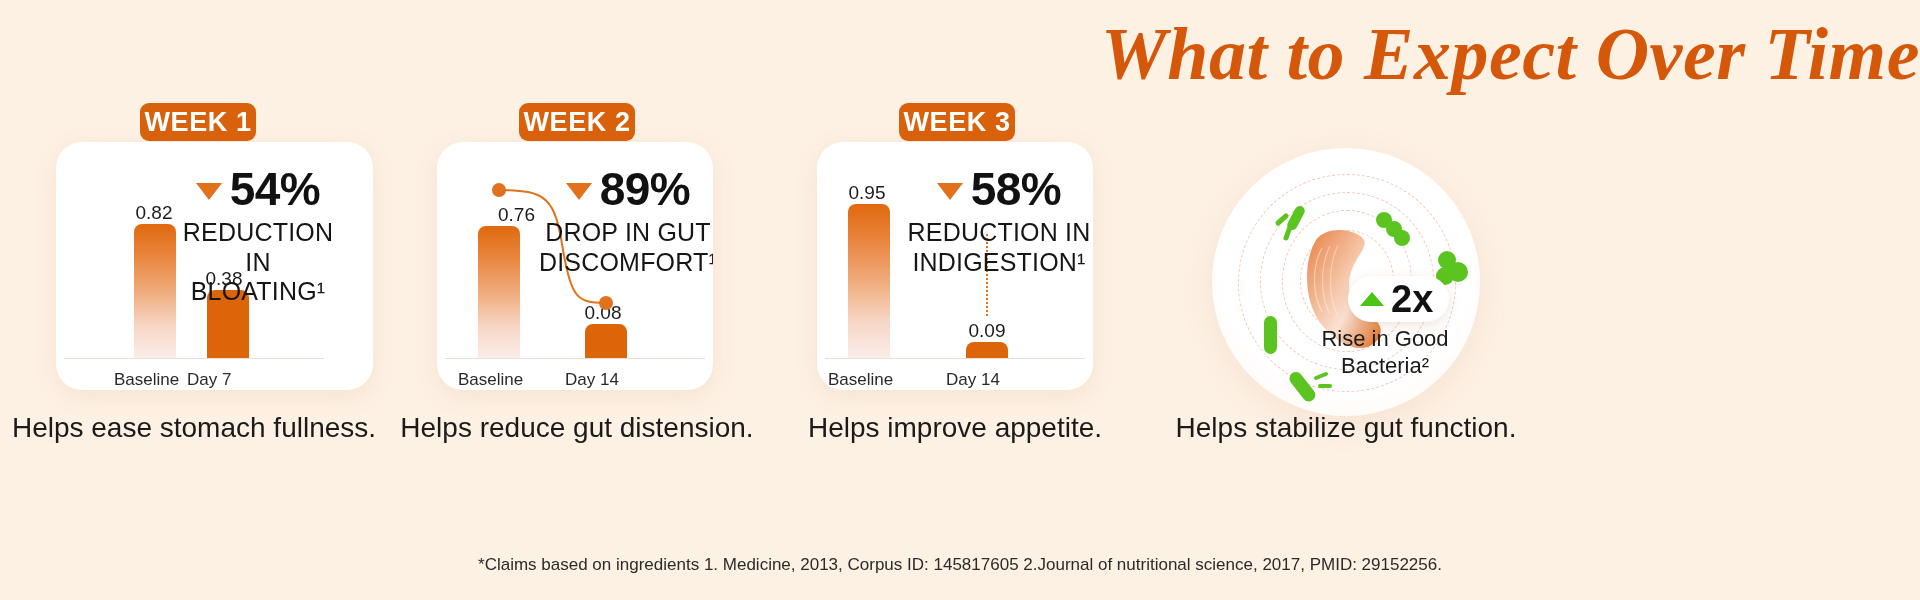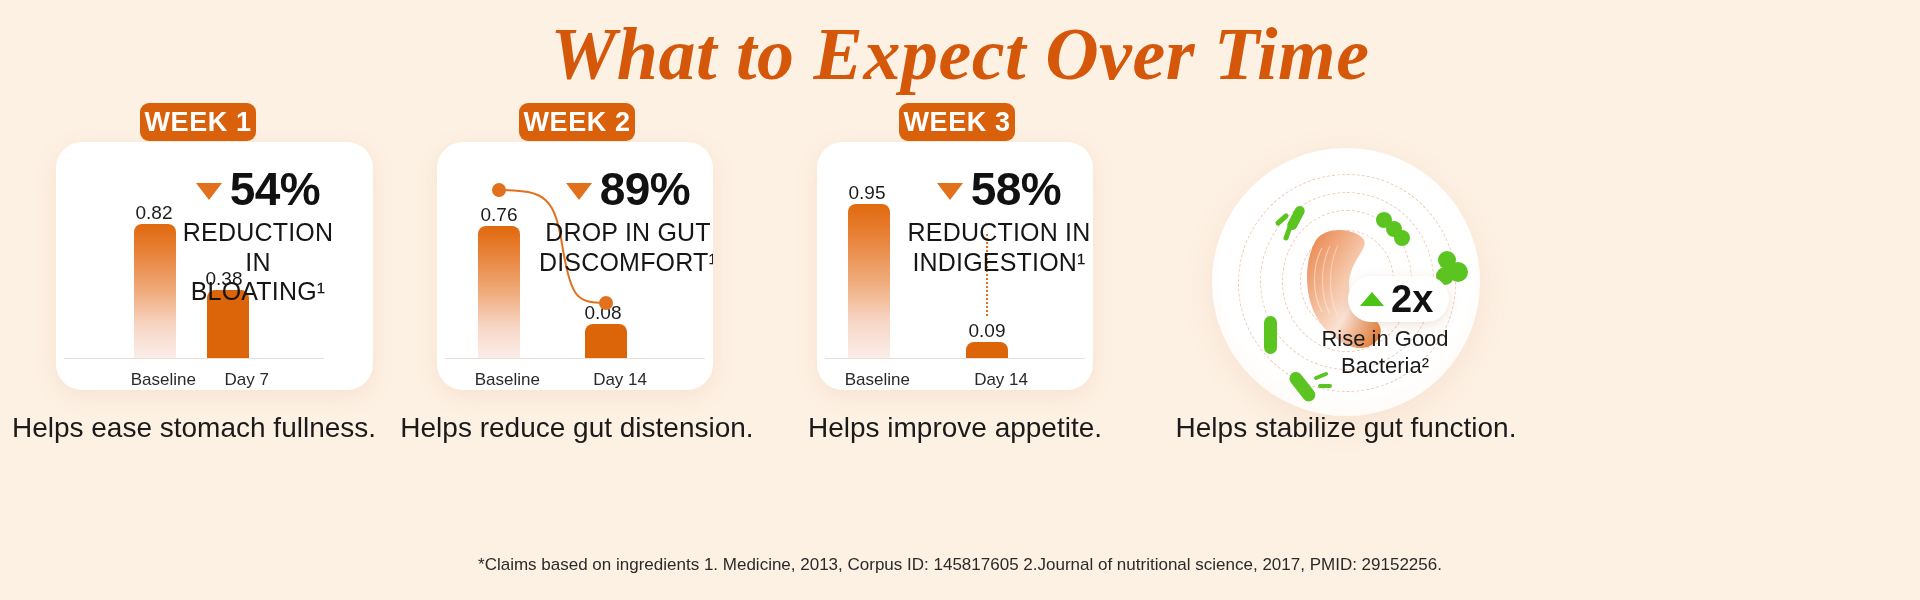--- a/index.html
+++ b/index.html
@@ -7,21 +7,21 @@
     width:1920px;height:600px;overflow:hidden;
     background:#FDF1E4;
     font-family:"Liberation Sans", sans-serif;
     position:relative;
   }
   .stage{position:relative;width:1920px;height:600px;}
 
   
   .title{
     position:absolute;top:16px;left:0;width:1920px;
-    text-align:center;
+    text-align:right;
     font-family:"Liberation Serif", serif;
     font-style:italic;font-weight:bold;
     font-size:74px;letter-spacing:.5px;
     color:#D4570A;
     line-height:1.05;
   }
 
   
   .week-badge{
     position:absolute;
@@ -92,21 +92,21 @@
   .bar.short{ background:#DC6409; }
   .bar-val{
     position:absolute;
     font-size:19px;color:#1C1C1C;
     text-align:center;
     white-space:nowrap;
   }
   .axis-lab{
     position:absolute;
     font-size:17px;color:#2A2A2A;
-    text-align:right;white-space:nowrap;
+    text-align:left;white-space:nowrap;
   }
 
   
   .drop-line{
     position:absolute;
     border-left:2px dotted #E2711D;
   }
 
   
   .curve{position:absolute;left:0;top:0;overflow:visible;}
@@ -197,21 +197,21 @@
       </div>
     </div>
   </div>
 
   <div class="caption" style="left:0px;top:412px;width:388px;">Helps ease stomach fullness.</div>
 
   <div class="week-badge" style="left:519px;top:103px;width:108px;">WEEK 2</div>
 
   <div class="card" style="left:437px;top:142px;width:276px;height:248px;">
     <div class="card-inner">
-      <div class="bar-val" style="left:26px;top:62px;width:72px;">0.76</div>
+      <div class="bar-val" style="left:26px;top:62px;width:72px;text-align:right;">0.76</div>
       <div class="bar tall" style="left:41px;top:84px;width:42px;height:132px;"></div>
 
       <div class="bar-val" style="left:130px;top:160px;width:72px;">0.08</div>
       <div class="bar short" style="left:148px;top:182px;width:42px;height:34px;"></div>
 
       <svg class="curve" width="276" height="248" viewBox="0 0 276 248">
         <path d="M 62 48 C 110 48 118 56 126 108 C 134 155 140 161 168 161" fill="none" stroke="#E2711D" stroke-width="2" stroke-linecap="round"></path>
         <circle cx="62" cy="48" r="7" fill="#E2711D"></circle>
         <circle cx="169" cy="161" r="7" fill="#E2711D"></circle>
       </svg>

